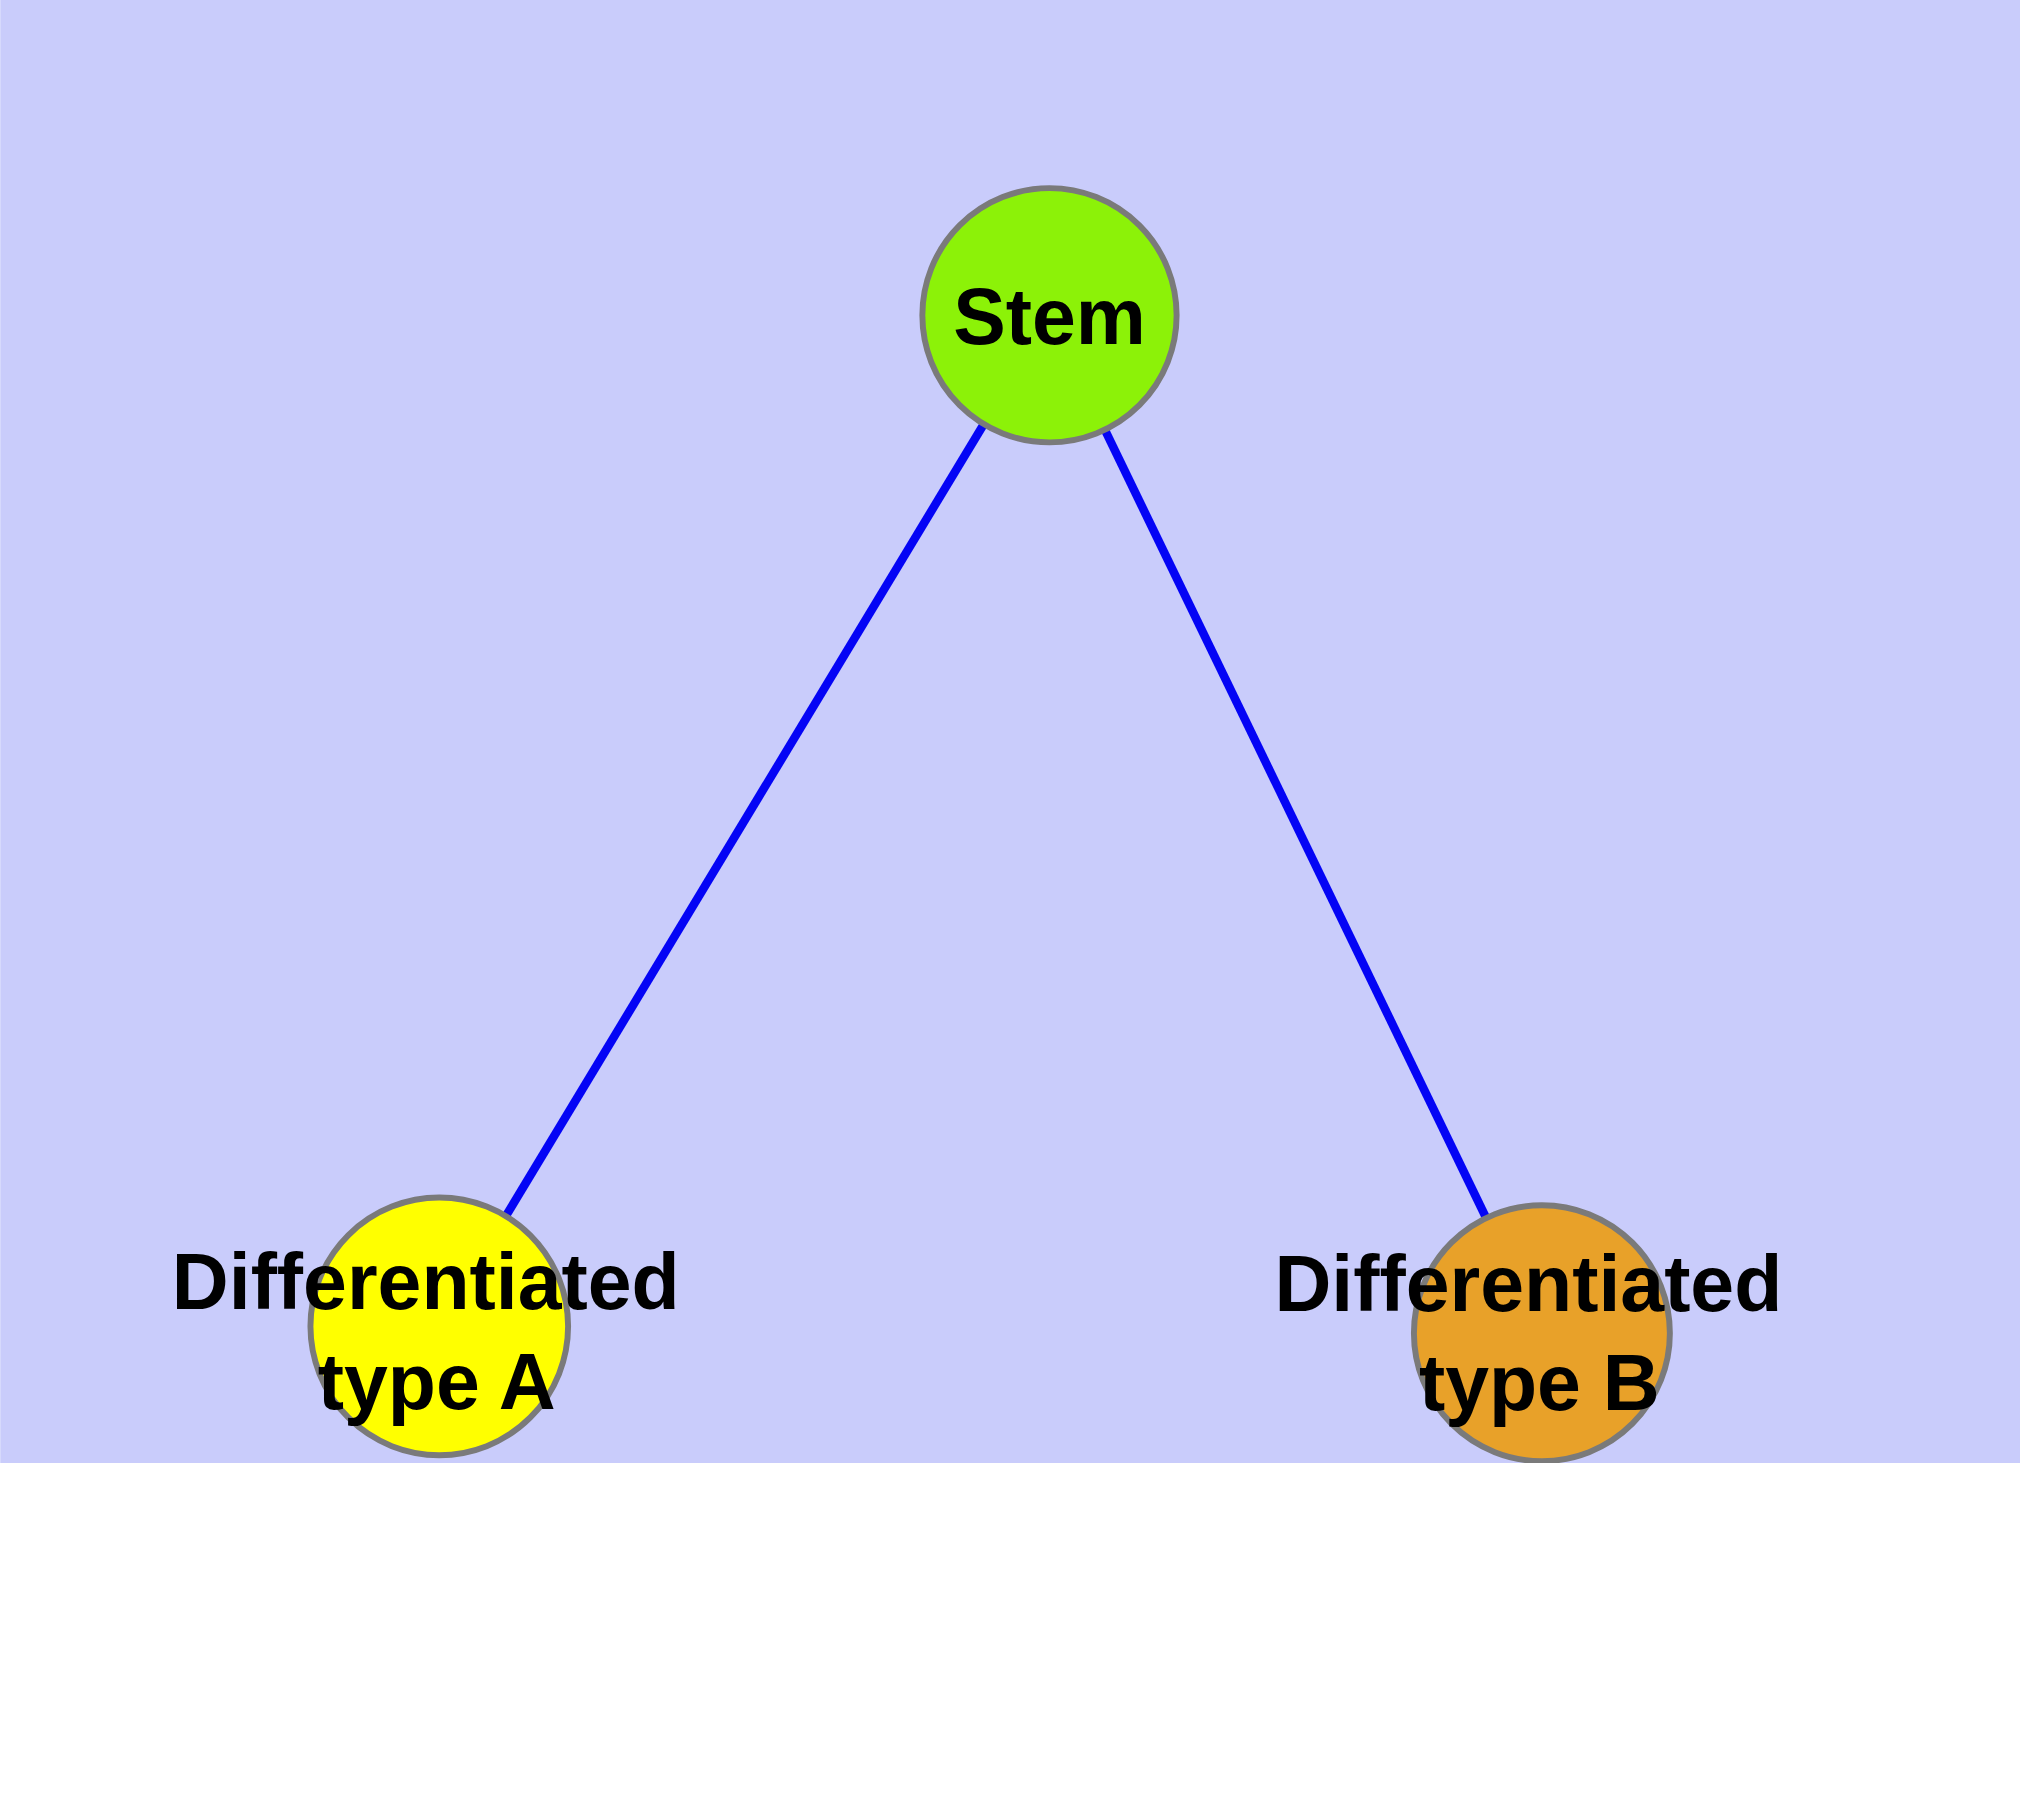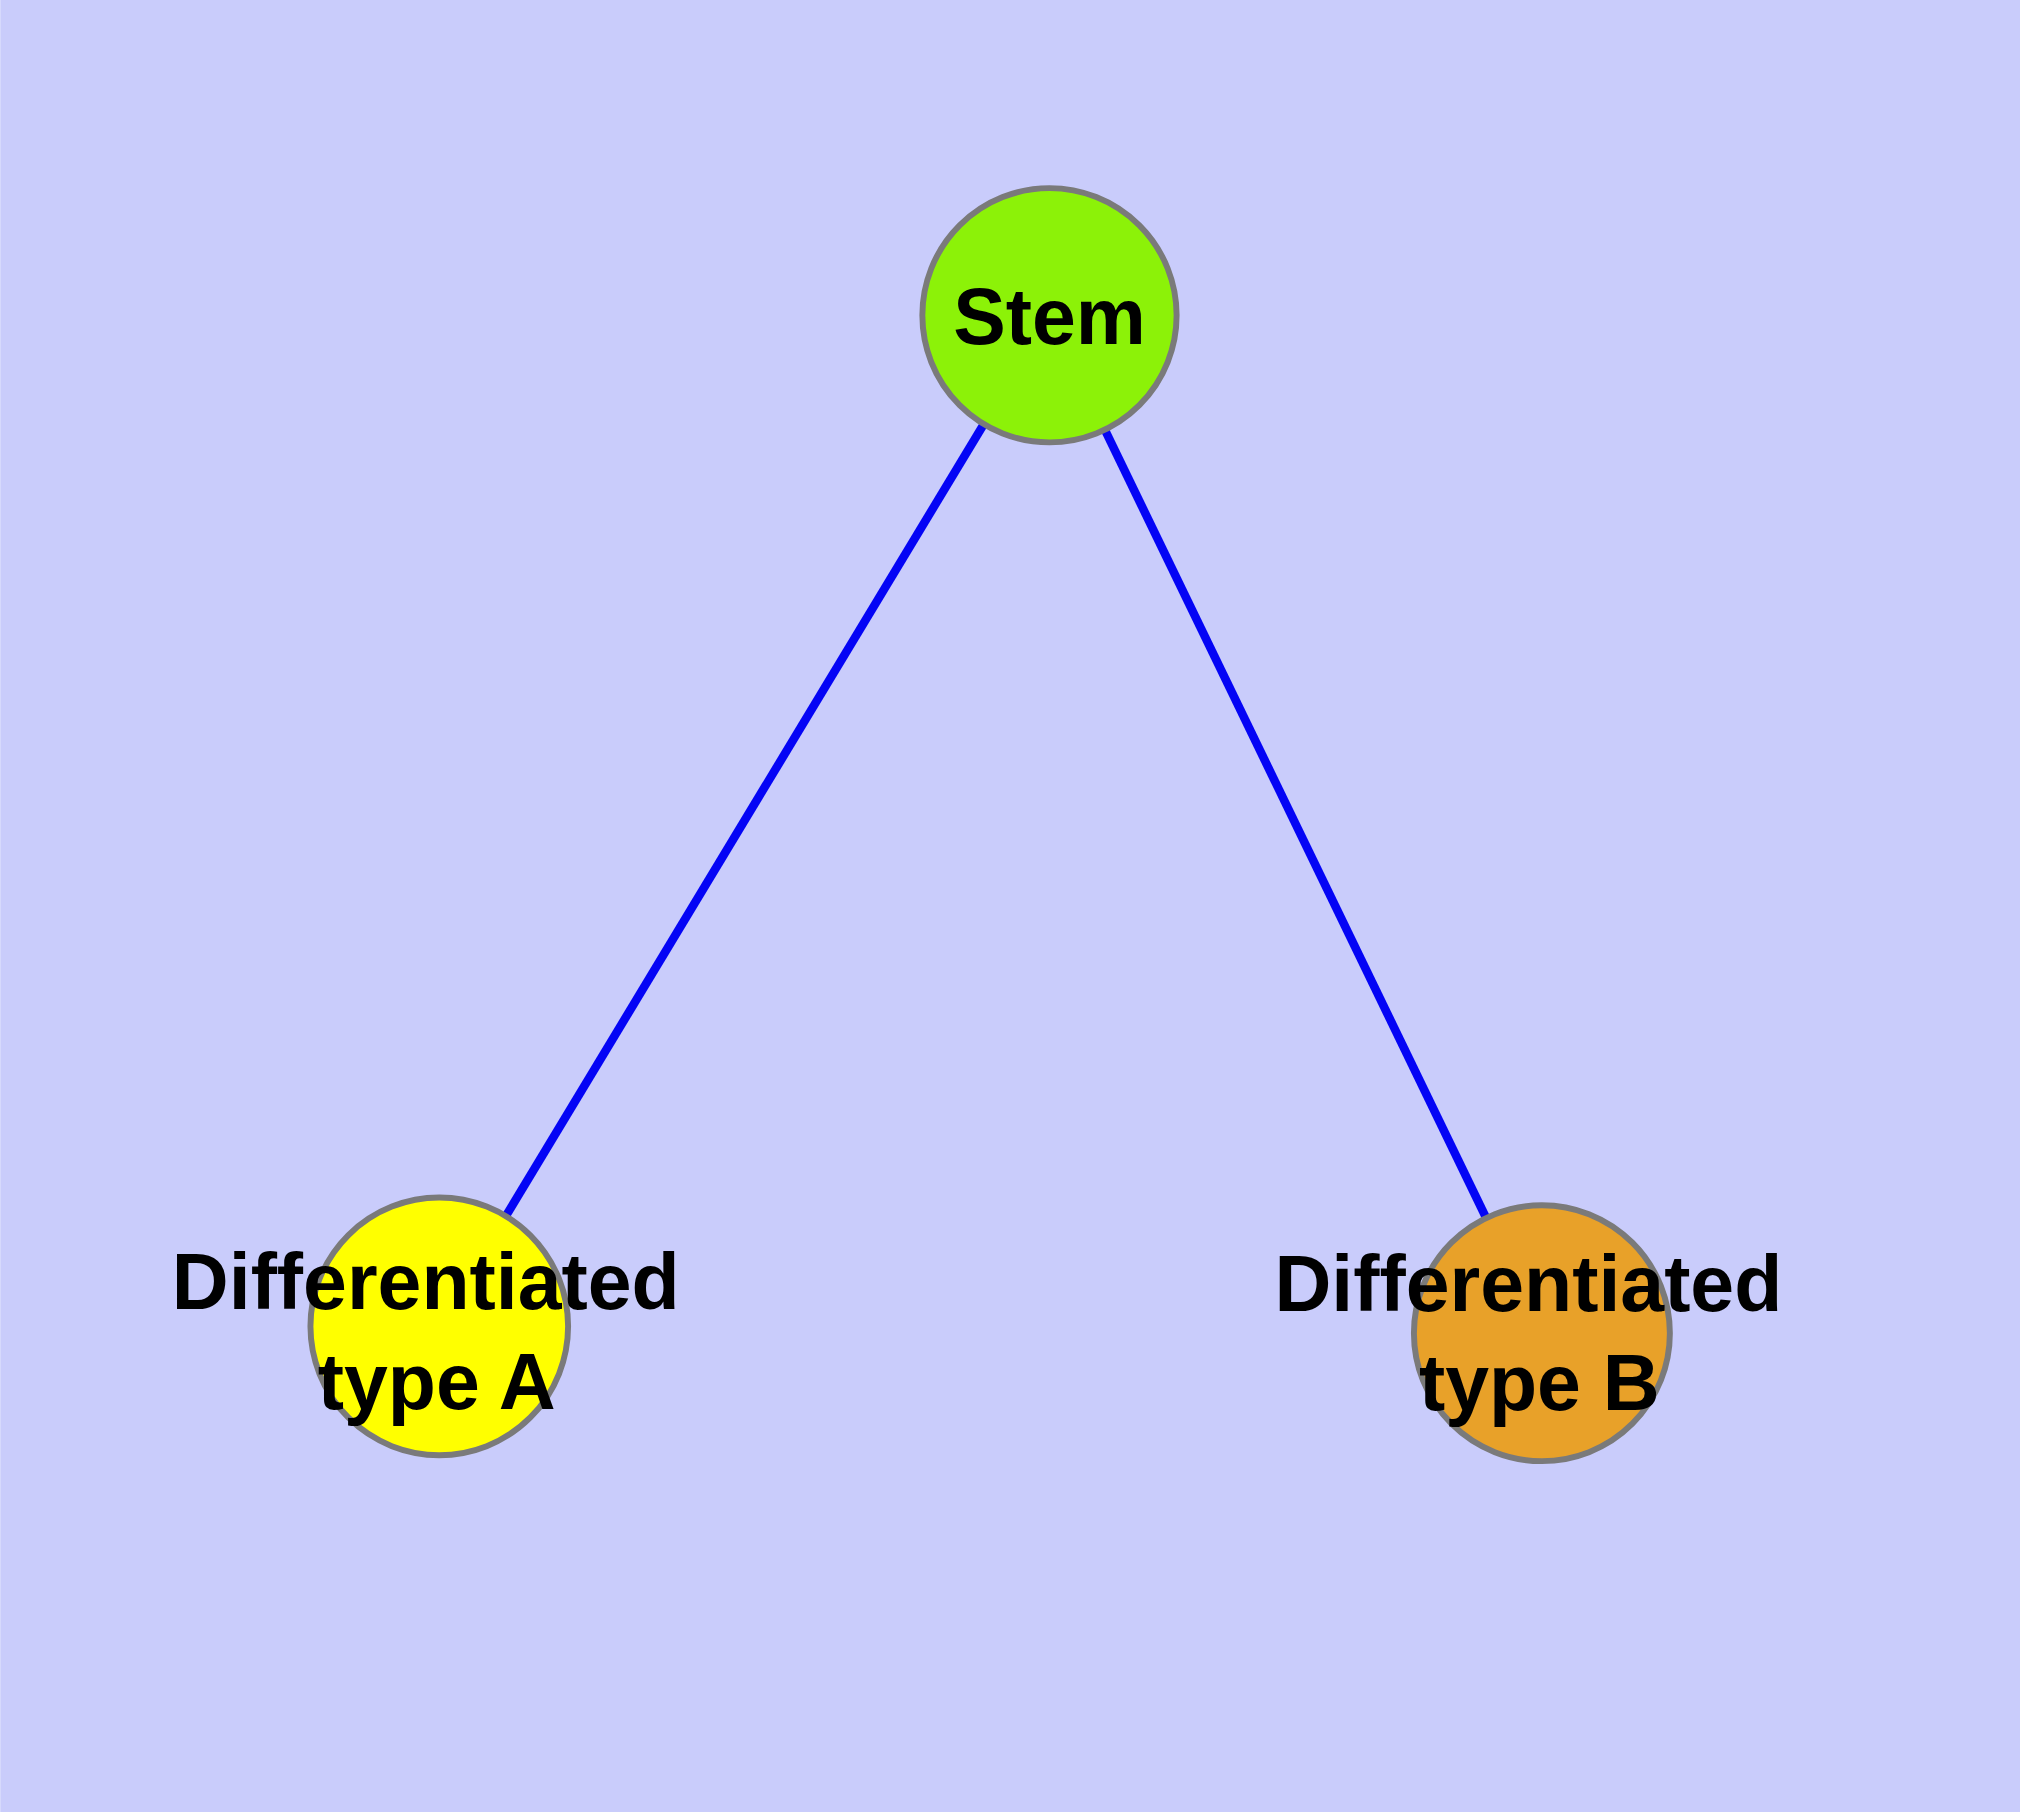--- a/index.html
+++ b/index.html
@@ -2,21 +2,21 @@
 <html style="font-size:13.6px"><head>
 <meta charset="utf-8">
 <style>
   html, body {
     margin: 0;
     padding: 0;
     background: #ffffff;
   }
   #stage {
     width: 2021px;
-    height: 1812px;
+    height: 1463px;
   }
   svg {
     display: block;
   }
   .node-label {
     font-family: "Liberation Sans", "DejaVu Sans", sans-serif;
     font-weight: 700;
     font-size: 93px;
     fill: #000000;
     text-anchor: middle;

